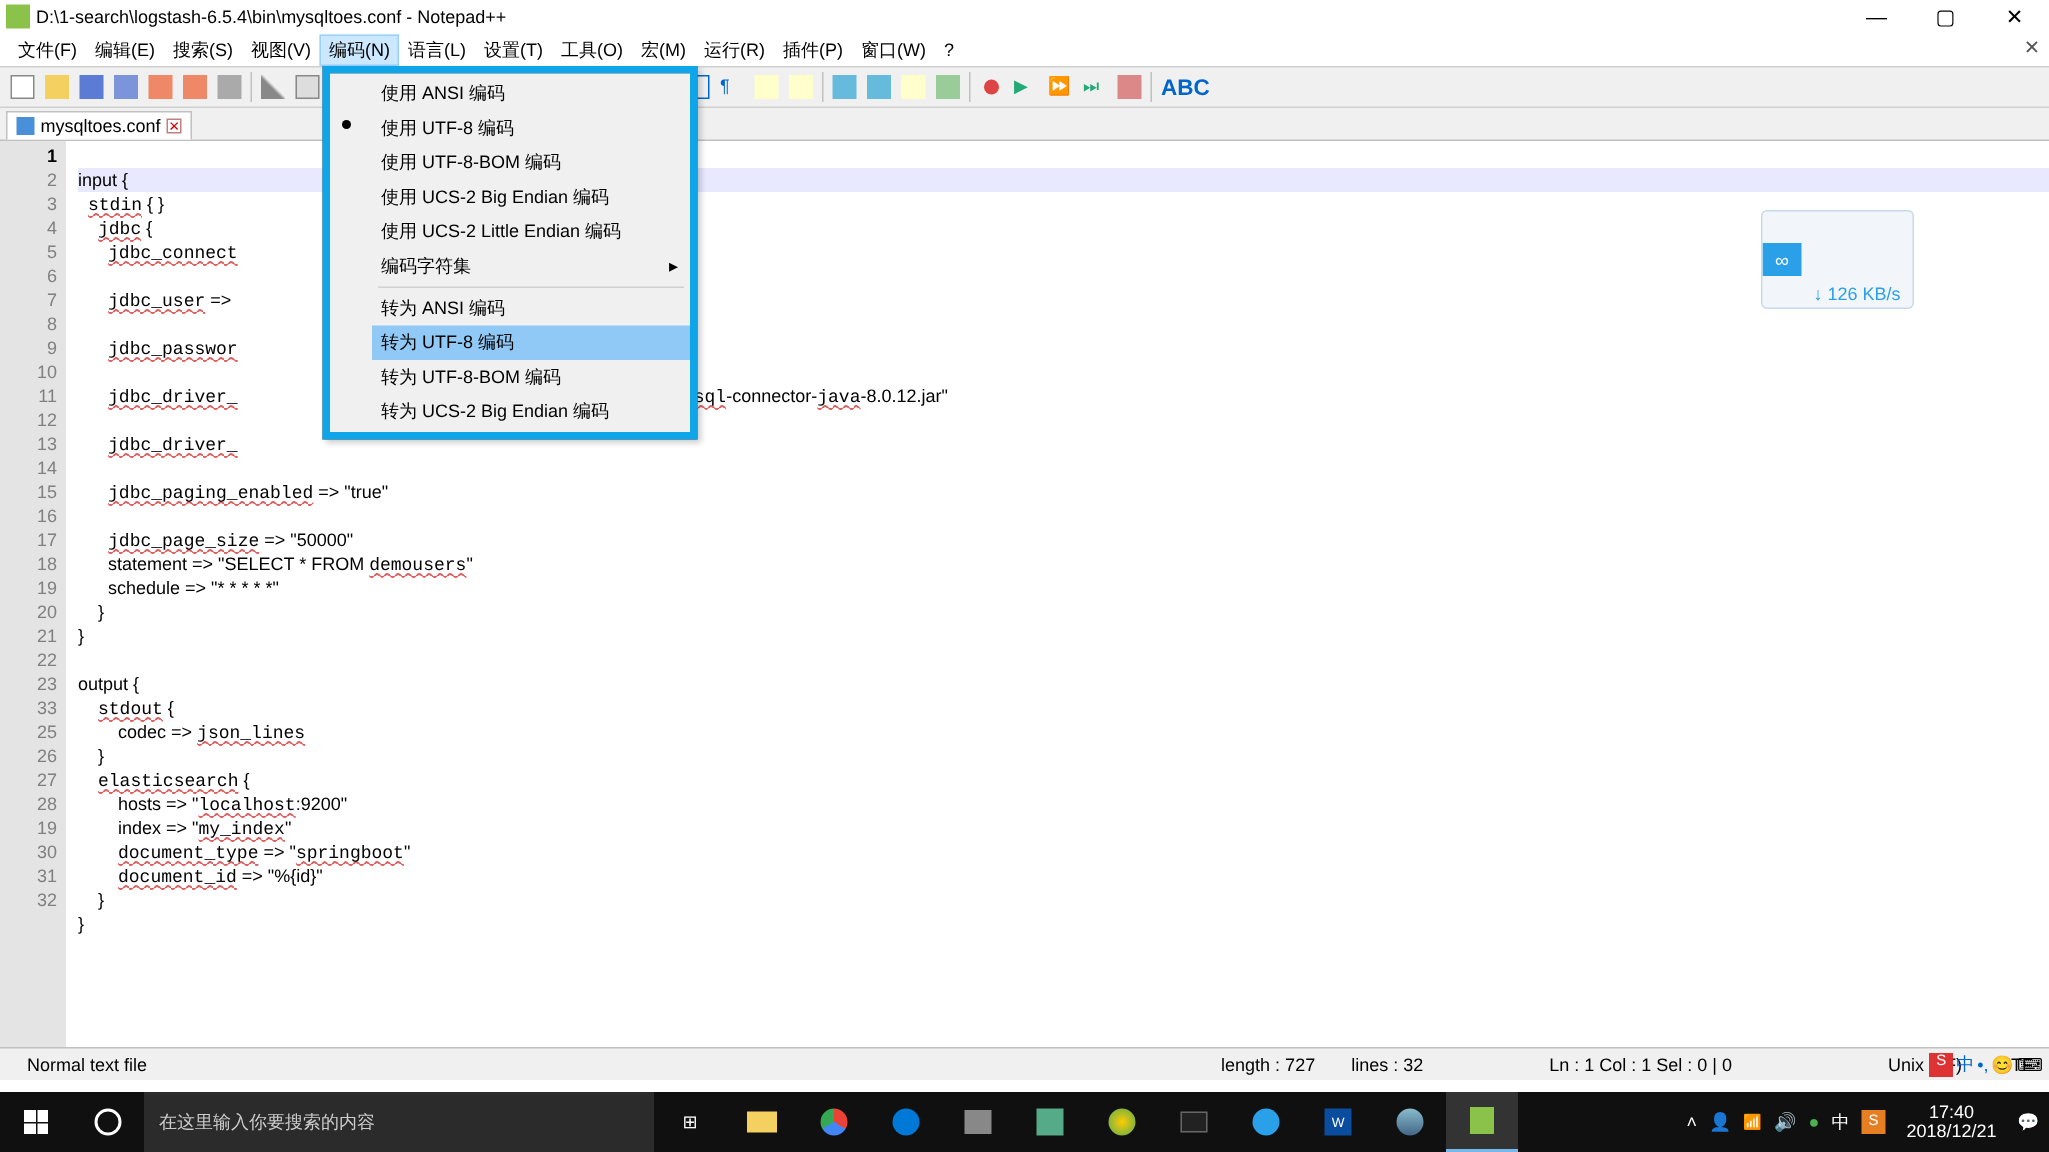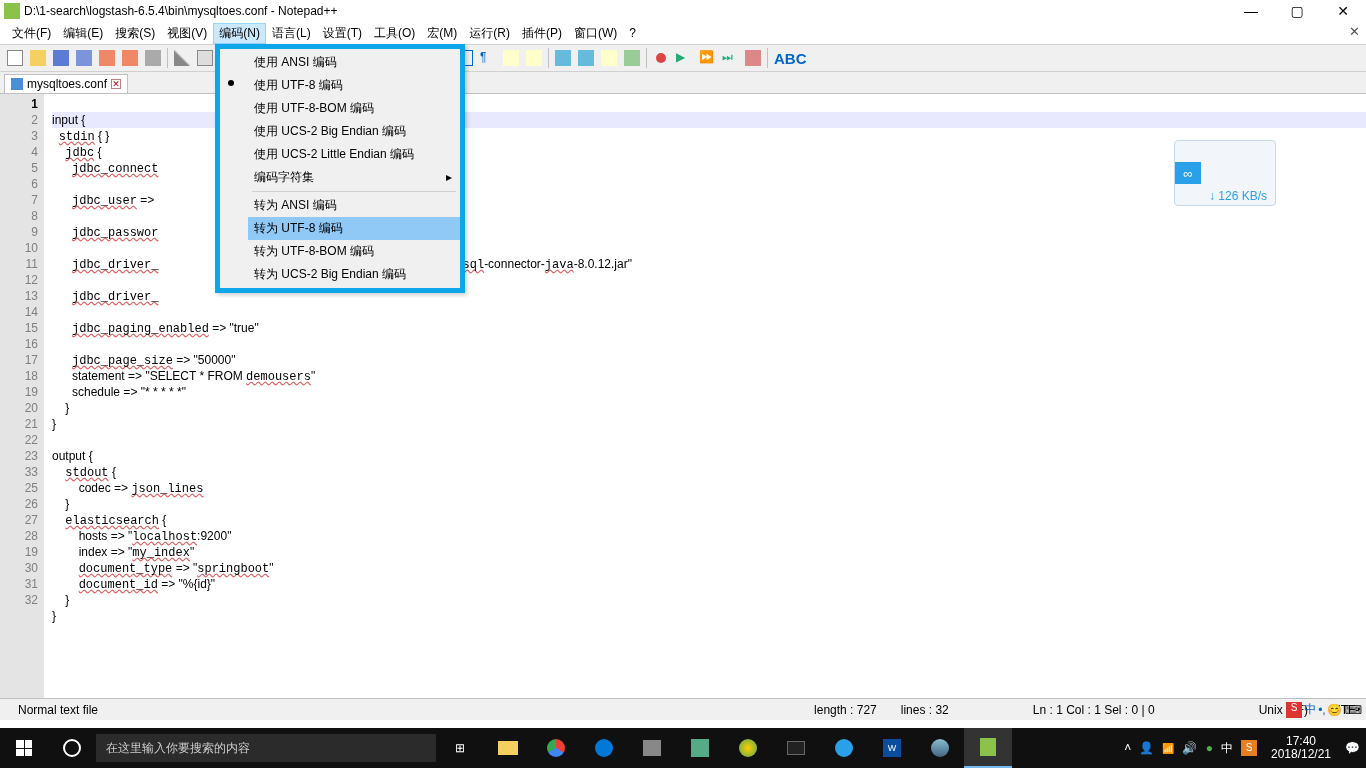--- a/index.html
+++ b/index.html
@@ -48,21 +48,21 @@
 .ob-text { padding: 2px 8px; color: #2aa0e8; font-size: 12px; margin-top: 46px; }
 
 .status-bar { height: 22px; background: #f0f0f0; border-top: 1px solid #c0c0c0; display: flex; align-items: center; padding: 0 6px; font-size: 12px; }
 .status-bar .cell { padding: 0 12px; }
 .status-spacer { flex: 1; }
 .status-right { display: flex; align-items: center; gap: 2px; position: absolute; right: 4px; }
 .sr-icon { width: 16px; height: 16px; }
 
 .taskbar { height: 40px; background: #101010; display: flex; align-items: center; position: absolute; bottom: 0; width: 100%; color: #fff; }
 .tb-start { width: 48px; height: 40px; display: flex; align-items: center; justify-content: center; }
-.tb-search { width: 340px; height: 28px; background: #2b2b2b; display: flex; align-items: center; padding-left: 10px; color: #ccc; gap: 10px; margin-left: 0; }
+.tb-search { width: 340px; height: 40px; background: #2b2b2b; display: flex; align-items: center; padding-left: 10px; color: #ccc; gap: 10px; margin-left: 0; }
 .tb-task { width: 48px; height: 40px; display: flex; align-items: center; justify-content: center; }
 .tb-task.active { border-bottom: 2px solid #76b9ed; background: #333; }
 .tb-tray { margin-left: auto; display: flex; align-items: center; padding-right: 6px; gap: 8px; color: #fff; }
 .tb-clock { text-align: center; font-size: 11px; line-height: 13px; padding: 0 6px; }
 .round { border-radius: 50%; }
 </style>
 </head>
 <body>
 
 <div class="title-bar">

